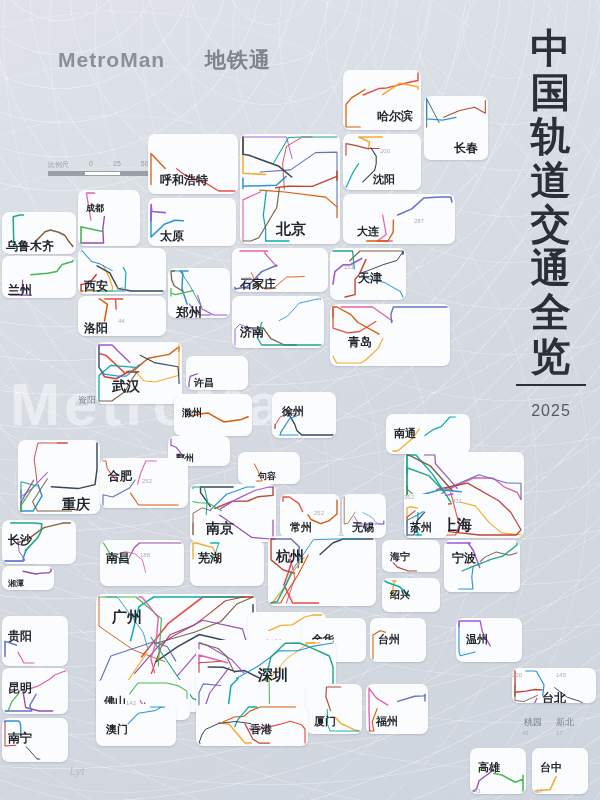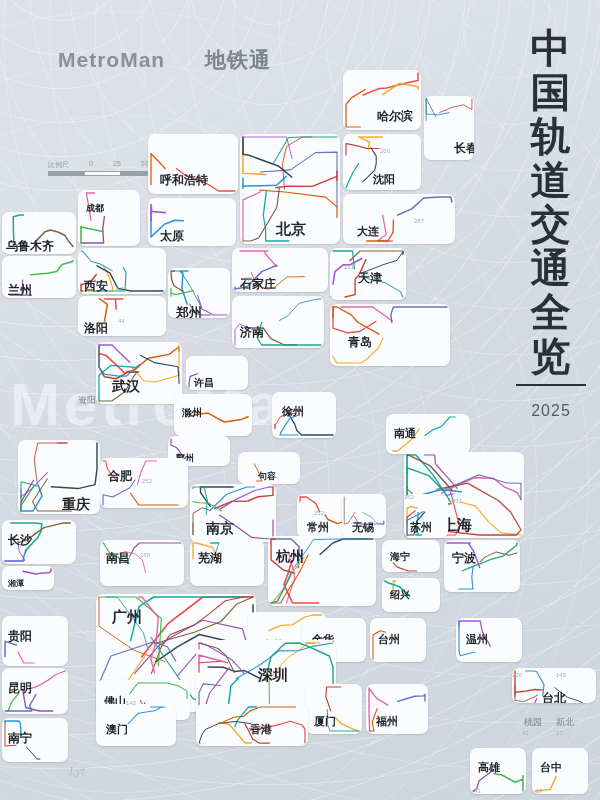--- a/index.html
+++ b/index.html
@@ -90,21 +90,21 @@
 
 <div id="cards">
     <div class="card" style="left: 343px; top: 70px; width: 78px; height: 60px;">
       <svg class="net" viewBox="0 0 78 60">
         <path d="M22.2 19.5 L8.8 27.6 L3.0 34.5 L3.0 51.5 L3.0 57.0 L3.0 57.0 L3.2 57.0 L12.1 57.0 L17.3 57.0" fill="none" stroke="#d35400" stroke-width="1.24" stroke-linecap="round" stroke-linejoin="round" opacity="0.95"></path>
         <path d="M20.1 25.0 L36.3 18.4 L43.8 17.9 L66.2 12.3 L75.0 10.5 L75.0 9.4 L75.0 3.0 L75.0 3.0" fill="none" stroke="#e8453c" stroke-width="1.47" stroke-linecap="round" stroke-linejoin="round" opacity="0.95"></path>
         <path d="M39.6 24.6 L56.5 13.3 L75.0 16.8 L75.0 17.5 L75.0 19.2" fill="none" stroke="#f6a623" stroke-width="1.57" stroke-linecap="round" stroke-linejoin="round" opacity="0.95"></path>
       </svg>
       <div class="name" style="left: 34px; top: 38px; font-size: 12px;">哈尔滨</div>
     </div>
-    <div class="card" style="left: 424px; top: 96px; width: 50px; height: 64px;">
+    <div class="card" style="left: 424px; top: 96px; width: 64px; height: 64px;">
       <svg class="net" viewBox="0 0 72 64">
         <path d="M22.2 24.0 L40.1 16.4 L56.9 12.7 L69.0 19.5 L69.0 12.4 L69.0 5.0" fill="none" stroke="#c0392b" stroke-width="1.21" stroke-linecap="round" stroke-linejoin="round" opacity="0.95"></path>
         <path d="M17.1 30.0 L8.6 13.9 L3.0 3.0 L3.0 3.0 L3.0 8.9 L3.0 28.8 L3.0 35.0" fill="none" stroke="#2c3e50" stroke-width="0.96" stroke-linecap="round" stroke-linejoin="round" opacity="0.95"></path>
         <path d="M36.0 24.0 L20.9 27.1 L3.0 25.8 L3.0 22.3 L3.0 5.2 L3.0 3.0 L3.0 3.0" fill="none" stroke="#1f8fd6" stroke-width="1.34" stroke-linecap="round" stroke-linejoin="round" opacity="0.95"></path>
       </svg>
       <div class="name" style="left: 30px; top: 44px; font-size: 12px;">长春</div>
     </div>
     <div class="card" style="left: 343px; top: 134px; width: 78px; height: 56px;">
       <svg class="net" viewBox="0 0 78 56">
         <path d="M25.2 15.4 L26.5 8.0 L15.7 3.0 L16.5 3.0 L20.2 3.0 L29.3 3.0 L39.2 3.0" fill="none" stroke="#f6a623" stroke-width="1.52" stroke-linecap="round" stroke-linejoin="round" opacity="0.95"></path>
@@ -341,21 +341,21 @@
         <path d="M20.3 22.3 L10.6 8.6 L10.4 3.0 L23.3 3.0 L29.5 3.0 L31.1 3.0 L39.1 3.0 L43.1 3.0" fill="none" stroke="#2c3e50" stroke-width="1.45" stroke-linecap="round" stroke-linejoin="round" opacity="0.95"></path>
         <path d="M20.6 25.8 L36.6 10.2 L56.9 3.0 L61.9 3.0 L64.6 3.0" fill="none" stroke="#1f8fd6" stroke-width="1.19" stroke-linecap="round" stroke-linejoin="round" opacity="0.95"></path>
         <path d="M30.4 24.9 L46.1 15.3 L64.8 6.5 L78.9 3.0 L83.0 3.1 L83.0 3.0 L83.0 3.0 L83.0 3.0 L83.0 3.0" fill="none" stroke="#9b4fd4" stroke-width="1.28" stroke-linecap="round" stroke-linejoin="round" opacity="0.95"></path>
         <path d="M20.6 26.7 L12.2 23.8 L3.0 29.4 L3.0 42.0 L3.0 46.8 L3.0 51.1 L3.0 44.8 L3.0 38.8" fill="none" stroke="#7b5a3a" stroke-width="0.93" stroke-linecap="round" stroke-linejoin="round" opacity="0.95"></path>
         <path d="M16.2 30.6 L17.2 16.1 L14.3 3.0 L6.7 3.0 L3.0 3.0 L3.0 3.0 L3.0 4.6" fill="none" stroke="#16a085" stroke-width="1.05" stroke-linecap="round" stroke-linejoin="round" opacity="0.95"></path>
         <path d="M29.4 31.1 L47.1 43.0 L61.8 53.4 L80.3 55.0 L83.0 55.0 L83.0 55.0 L83.0 55.0 L83.0 44.2 L83.0 36.1" fill="none" stroke="#8e44ad" stroke-width="1.19" stroke-linecap="round" stroke-linejoin="round" opacity="0.95"></path>
         <path d="M31.4 26.8 L18.7 19.3 L9.1 18.8 L3.0 17.7 L3.0 17.4" fill="none" stroke="#3bb44a" stroke-width="1.11" stroke-linecap="round" stroke-linejoin="round" opacity="0.95"></path>
       </svg>
       <div class="name" style="left: 16px; top: 36px; font-size: 14px;">南京</div>
     </div>
-    <div class="card" style="left: 280px; top: 494px; width: 60px; height: 44px; margin-left: 17px;">
+    <div class="card" style="left: 280px; top: 494px; width: 60px; height: 44px;">
       <svg class="net" viewBox="0 0 60 44">
         <path d="M28.0 20.8 L31.0 25.5 L40.7 29.6 L48.8 26.9 L57.0 20.0 L57.0 14.1 L57.0 6.3 L57.0 6.6 L57.0 8.2" fill="none" stroke="#d35400" stroke-width="1.37" stroke-linecap="round" stroke-linejoin="round" opacity="0.95"></path>
         <path d="M22.6 17.6 L18.7 9.4 L9.4 3.0 L3.0 3.0 L3.0 4.4 L3.0 7.3 L3.0 5.0 L3.0 3.0" fill="none" stroke="#e8453c" stroke-width="1.34" stroke-linecap="round" stroke-linejoin="round" opacity="0.95"></path>
       </svg>
       <div class="name" style="left: 10px; top: 26px; font-size: 11px;">常州</div>
     </div>
     <div class="card" style="left: 342px; top: 494px; width: 44px; height: 44px;">
       <svg class="net" viewBox="0 0 60 44">
         <path d="M28.5 25.2 L41.6 32.4 L45.6 38.3 L50.3 41.0 L53.7 41.0 L55.3 41.0 L57.0 41.0 L57.0 41.0 L57.0 41.0" fill="none" stroke="#1f8fd6" stroke-width="0.92" stroke-linecap="round" stroke-linejoin="round" opacity="0.95"></path>
         <path d="M16.7 30.5 L22.9 41.0 L30.5 41.0 L44.9 41.0 L50.3 40.6 L57.0 41.0 L57.0 36.5 L57.0 38.6 L57.0 41.0" fill="none" stroke="#9b4fd4" stroke-width="1.19" stroke-linecap="round" stroke-linejoin="round" opacity="0.95"></path>

